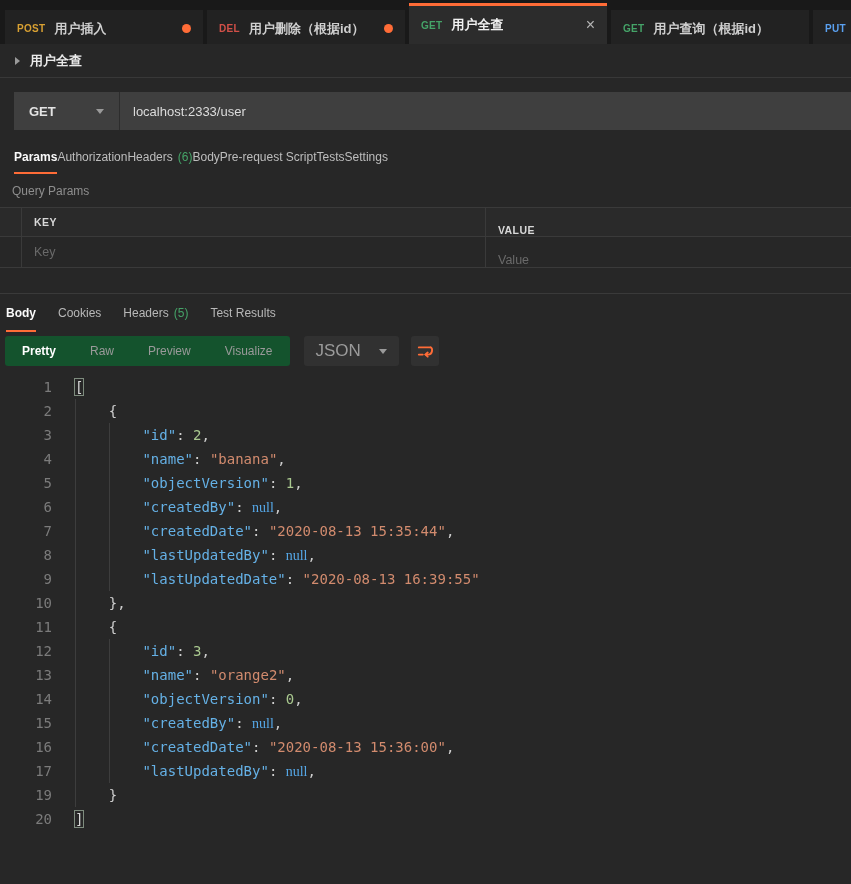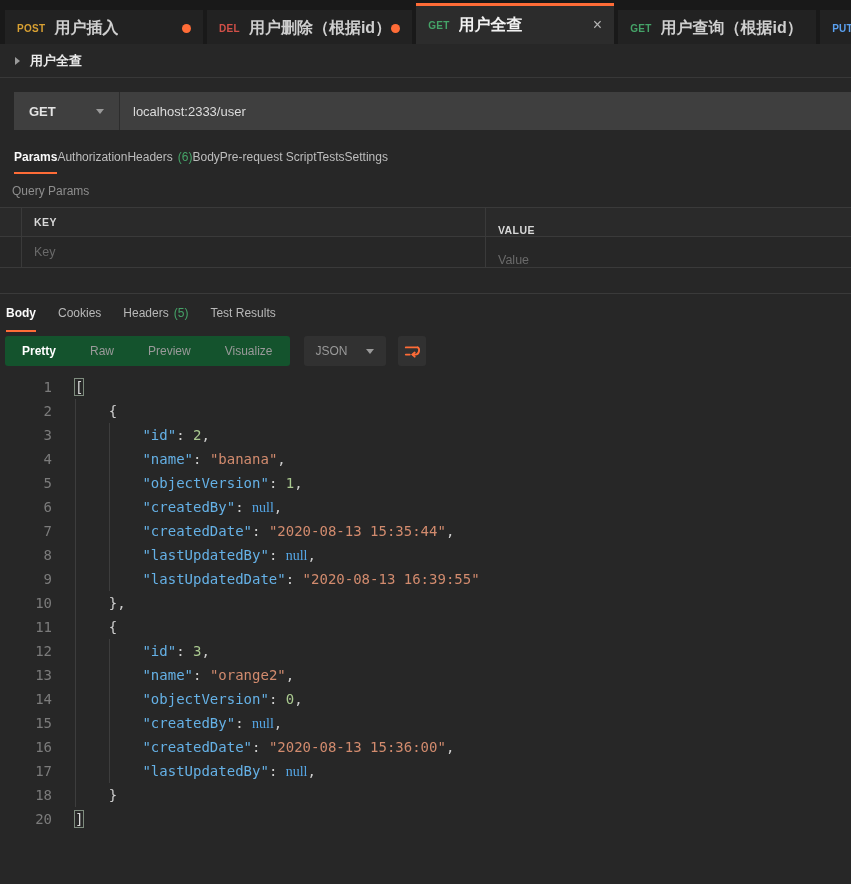--- a/index.html
+++ b/index.html
@@ -10,21 +10,21 @@
     color: #ddd;
     overflow: hidden;
     position: relative;
   }
 
   
   .tab-strip { height: 44px; background: #191919; display: flex; align-items: flex-end; gap: 4px; padding-left: 5px; overflow: hidden; }
   .wtab { flex: 0 0 198px; height: 34px; background: #222222; display: flex; align-items: center; padding: 0 12px; cursor: pointer; border-top: 3px solid transparent; }
   .wtab.active { height: 41px; background: #2c2c2c; border-top-color: var(--accent); }
   .wtab-method { font-size: 10px; font-weight: 700; margin-right: 9px; letter-spacing: .3px; flex: 0 0 auto; }
-  .wtab-label { font-size: 16px; font-weight: 700; color: #cfcfcf; white-space: nowrap; overflow: hidden; }
+  .wtab-label { font-size: 13px; font-weight: 700; color: #cfcfcf; white-space: nowrap; overflow: hidden; }
   .wtab.active .wtab-label { color: #f2f2f2; }
   .dot { width: 9px; height: 9px; border-radius: 50%; background: var(--accent); margin-left: auto; flex: 0 0 auto; }
   .close { margin-left: auto; color: #b5b5b5; font-size: 16px; line-height: 1; }
 
   
   .name-row { height: 34px; display: flex; align-items: center; gap: 10px; padding: 0 15px; border-bottom: 1px solid #383838; }
   .caret-right { width: 0; height: 0; border-left: 5px solid #9a9a9a; border-top: 4px solid transparent; border-bottom: 4px solid transparent; }
   .req-title { font-size: 13px; font-weight: 700; color: #eaeaea; }
 
   
@@ -58,21 +58,21 @@
   .resp-section { margin-top: 25px; border-top: 1px solid #3a3a3a; }
   .resp-tabs { display: flex; gap: 22px; padding: 0 6px; height: 38px; align-items: stretch; }
   .resptab { font-size: 12px; color: #b8b8b8; display: flex; gap: 5px; align-items: center; cursor: pointer; border-bottom: 2px solid transparent; padding-top: 2px; white-space: nowrap; }
   .resptab.active { color: #fafafa; font-weight: 700; border-bottom-color: var(--accent); }
 
   .views-row { display: flex; align-items: center; padding-left: 5px; height: 30px; margin-top: 4px; }
   .seg { display: flex; background: #14532d; border-radius: 3px; height: 30px; align-items: center; }
   .vtab { padding: 0 17px; font-size: 12px; color: #9a9a9a; line-height: 30px; cursor: pointer; }
   .vtab.active { color: #ffffff; font-weight: 700; }
   .fmt-select { display: flex; align-items: center; background: #313131; border-radius: 3px; height: 30px; padding: 0 12px; margin-left: 14px; cursor: pointer; }
-  .fmt-label { font-size: 12px; color: #9a9a9a; }
+  .fmt-label { font-size: 17px; color: #9a9a9a; }
   .fmt-select .caret-down { margin-left: 18px; }
   .wrap-btn { width: 28px; height: 30px; background: #313131; border-radius: 3px; margin-left: 12px; display: flex; align-items: center; justify-content: center; cursor: pointer; }
 
   
   .code-area { padding-top: 9px; font-family: "DejaVu Sans Mono", monospace; font-size: 14px; }
   .code-line { display: flex; height: 24px; line-height: 24px; }
   .ln { flex: 0 0 52px; text-align: right; color: #7b7b7b; }
   .code { white-space: pre; position: relative; margin-left: 23px; color: #d0d0d0; }
   .guide { position: absolute; top: 0; bottom: 0; width: 1px; background: #3d3d3d; }
   .tok-k { color: var(--tok-k); }
@@ -275,21 +275,21 @@
       </div>
       <div class="code-line">
         <span class="ln">16</span>
         <span class="code"><i class="guide" style="left: 0ch;"></i><i class="guide" style="left: 4ch;"></i><span class="tok-p">        </span><span class="tok-k">"createdDate"</span><span class="tok-p">: </span><span class="tok-s">"2020-08-13 15:36:00"</span><span class="tok-p">,</span></span>
       </div>
       <div class="code-line">
         <span class="ln">17</span>
         <span class="code"><i class="guide" style="left: 0ch;"></i><i class="guide" style="left: 4ch;"></i><span class="tok-p">        </span><span class="tok-k">"lastUpdatedBy"</span><span class="tok-p">: </span><span class="tok-u">null</span><span class="tok-p">,</span></span>
       </div>
       <div class="code-line">
-        <span class="ln">18</span>
+        <span class="ln">19</span>
         <span class="code"><i class="guide" style="left: 0ch;"></i><span class="tok-p">    }</span></span>
       </div>
       <div class="code-line">
         <span class="ln">20</span>
         <span class="code"><span class="tok-m">]</span></span>
       </div>
     </div>
 </div>
 
 </body></html>

